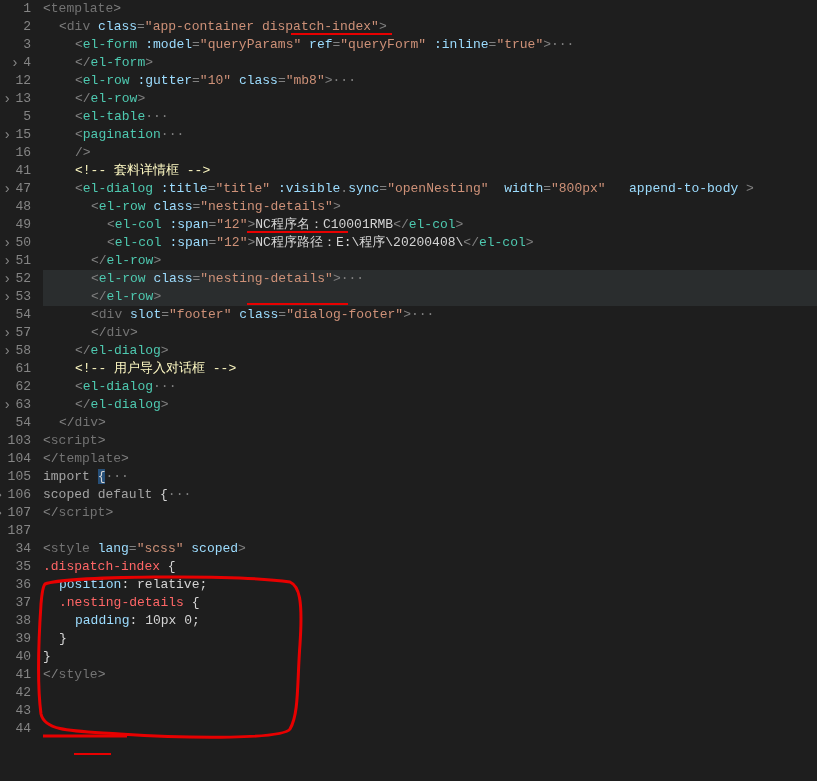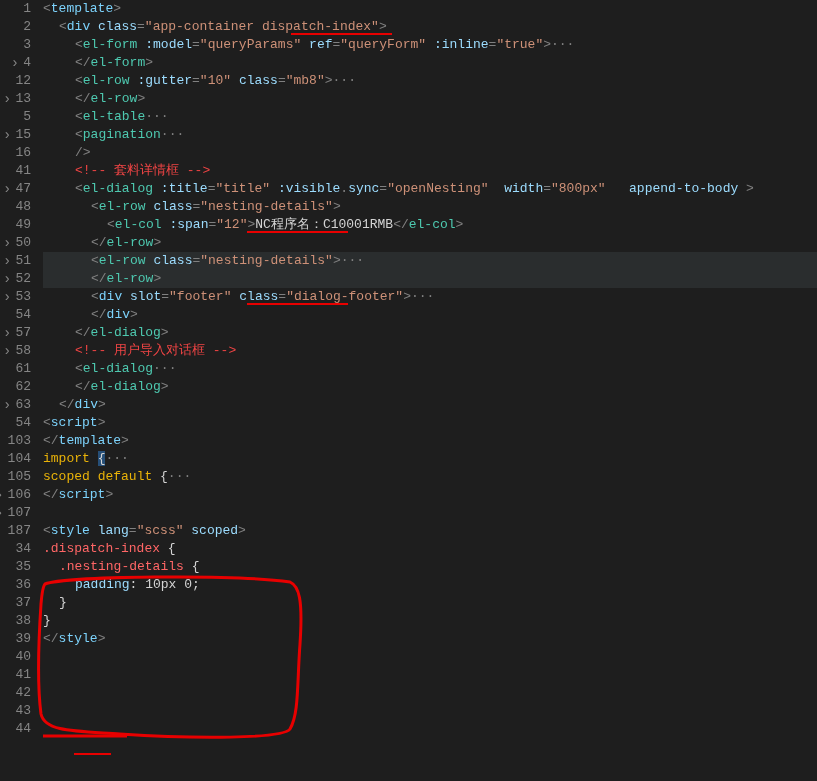--- a/index.html
+++ b/index.html
@@ -50,26 +50,26 @@
     height: 18px;
     line-height: 18px;
     white-space: pre;
   }
   .line.hl { background: #2a2d2e; width: 100%; }
   .i1 { padding-left: 16px; }
   .i2 { padding-left: 32px; }
   .i3 { padding-left: 48px; }
   .i4 { padding-left: 64px; }
   .p  { color: #808080; }
-  .tag{ color: #7dd3fc; }
+  .tag{ color: #737373; }
   .cmp{ color: #4ec9b0; }
   .attr{color: #9cdcfe; }
   .str{ color: #ce9178; }
-  .cm { color: #ef4444; }
-  .kw { color: #eab308; }
+  .cm { color: #fef9c3; }
+  .kw { color: #a3a3a3; }
   .dots{ color: #808080; }
   .sel{ background: #264f78; }
   .selred{ color: #f66; }
   
   .under {
     position: absolute;
     height: 2px;
     background: #e80000;
     z-index: 5;
   }
@@ -138,38 +138,40 @@
       <div class="line i2"><span class="p">&lt;/</span><span class="cmp">el-form</span><span class="p">&gt;</span></div>
       <div class="line i2"><span class="p">&lt;</span><span class="cmp">el-row</span><span> </span><span class="attr">:gutter</span><span class="p">=</span><span class="str">"10"</span><span> </span><span class="attr">class</span><span class="p">=</span><span class="str">"mb8"</span><span class="p">&gt;</span><span class="dots">···</span></div>
       <div class="line i2"><span class="p">&lt;/</span><span class="cmp">el-row</span><span class="p">&gt;</span></div>
       <div class="line i2"><span class="p">&lt;</span><span class="cmp">el-table</span><span class="dots">···</span></div>
       <div class="line i2"><span class="p">&lt;</span><span class="cmp">pagination</span><span class="dots">···</span></div>
       <div class="line i2"><span class="p">/&gt;</span></div>
       <div class="line i2"><span class="cm">&lt;!-- 套料详情框 --&gt;</span></div>
       <div class="line i2"><span class="p">&lt;</span><span class="cmp">el-dialog</span><span> </span><span class="attr">:title</span><span class="p">=</span><span class="str">"title"</span><span> </span><span class="attr">:visible</span><span class="p">.</span><span class="attr">sync</span><span class="p">=</span><span class="str">"openNesting"</span><span>  </span><span class="attr">width</span><span class="p">=</span><span class="str">"800px"</span><span>   </span><span class="attr">append-to-body</span><span> </span><span class="p">&gt;</span></div>
       <div class="line i3"><span class="p">&lt;</span><span class="cmp">el-row</span><span> </span><span class="attr">class</span><span class="p">=</span><span class="str">"nesting-details"</span><span class="p">&gt;</span></div>
       <div class="line i4"><span class="p">&lt;</span><span class="cmp">el-col</span><span> </span><span class="attr">:span</span><span class="p">=</span><span class="str">"12"</span><span class="p">&gt;</span><span>NC程序名：C10001RMB</span><span class="p">&lt;/</span><span class="cmp">el-col</span><span class="p">&gt;</span></div>
+      <div class="line i4"><span class="p">&lt;</span><span class="cmp">el-col</span><span> </span><span class="attr">:span</span><span class="p">=</span><span class="str">"12"</span><span class="p">&gt;</span><span>NC程序路径：E:\程序\20200408\</span><span class="p">&lt;/</span><span class="cmp">el-col</span><span class="p">&gt;</span></div>
       <div class="line i3"><span class="p">&lt;/</span><span class="cmp">el-row</span><span class="p">&gt;</span></div>
       <div class="line i3 hl"><span class="p">&lt;</span><span class="cmp">el-row</span><span> </span><span class="attr">class</span><span class="p">=</span><span class="str">"nesting-details"</span><span class="p">&gt;</span><span class="dots">···</span></div>
       <div class="line i3 hl"><span class="p">&lt;/</span><span class="cmp">el-row</span><span class="p">&gt;</span></div>
       <div class="line i3"><span class="p">&lt;</span><span class="tag">div</span><span> </span><span class="attr">slot</span><span class="p">=</span><span class="str">"footer"</span><span> </span><span class="attr">class</span><span class="p">=</span><span class="str">"dialog-footer"</span><span class="p">&gt;</span><span class="dots">···</span></div>
       <div class="line i3"><span class="p">&lt;/</span><span class="tag">div</span><span class="p">&gt;</span></div>
       <div class="line i2"><span class="p">&lt;/</span><span class="cmp">el-dialog</span><span class="p">&gt;</span></div>
       <div class="line i2"><span class="cm">&lt;!-- 用户导入对话框 --&gt;</span></div>
       <div class="line i2"><span class="p">&lt;</span><span class="cmp">el-dialog</span><span class="dots">···</span></div>
       <div class="line i2"><span class="p">&lt;/</span><span class="cmp">el-dialog</span><span class="p">&gt;</span></div>
       <div class="line i1"><span class="p">&lt;/</span><span class="tag">div</span><span class="p">&gt;</span></div>
       <div class="line i0"><span class="p">&lt;</span><span class="tag">script</span><span class="p">&gt;</span></div>
       <div class="line i0"><span class="p">&lt;/</span><span class="tag">template</span><span class="p">&gt;</span></div>
       <div class="line i0"><span class="kw">import</span><span> </span><span class="sel">{</span><span class="dots">···</span></div>
       <div class="line i0"><span class="kw">scoped</span><span> </span><span class="kw">default</span><span> {</span><span class="dots">···</span></div>
       <div class="line i0"><span class="p">&lt;/</span><span class="tag">script</span><span class="p">&gt;</span></div>
       <div class="line i0"></div>
       <div class="line i0"><span class="p">&lt;</span><span class="tag">style</span><span> </span><span class="attr">lang</span><span class="p">=</span><span class="str">"scss"</span><span> </span><span class="attr">scoped</span><span class="p">&gt;</span></div>
       <div class="line i0"><span class="selred">.dispatch-index</span><span> {</span></div>
+      <div class="line i1"><span class="attr">position</span><span>: relative;</span></div>
       <div class="line i1"><span class="selred">.nesting-details</span><span> {</span></div>
       <div class="line i2"><span class="attr">padding</span><span>: 10px 0;</span></div>
       <div class="line i1"><span>}</span></div>
       <div class="line i0"><span>}</span></div>
       <div class="line i0"><span class="p">&lt;/</span><span class="tag">style</span><span class="p">&gt;</span></div>
       <div class="line i0"></div>
     </div>
 </div>
 
 <div id="annots">

